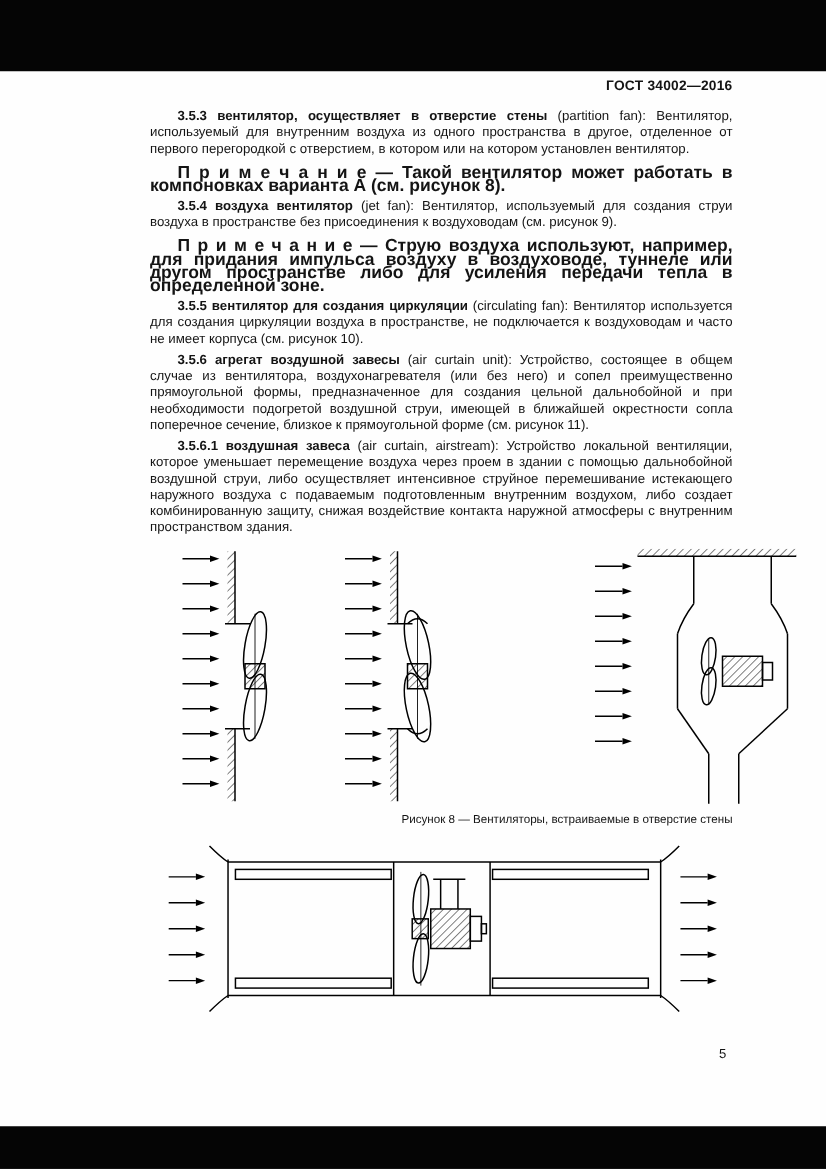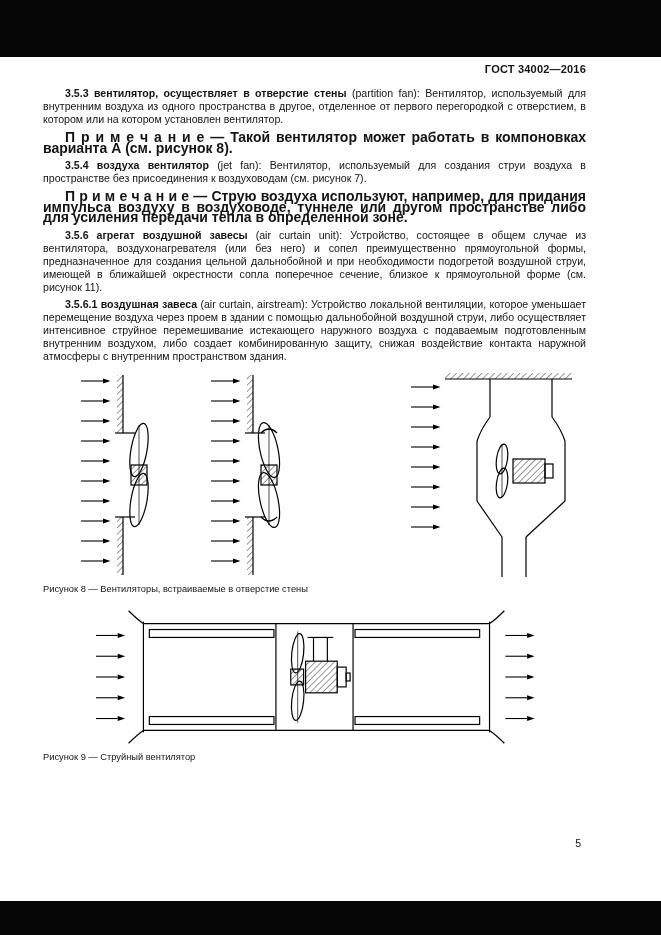--- a/index.html
+++ b/index.html
@@ -5,47 +5,48 @@
   * { box-sizing: border-box; }
   html, body { margin: 0; padding: 0; }
   body {
     width: 661px; height: 935px;
     background: #050505;
     font-family: "Liberation Sans", "DejaVu Sans", sans-serif;
     color: #141414;
   }
   .frame { position: relative; width: 661px; height: 935px; background: #050505; overflow: hidden; }
   .sheet { position: absolute; top: 57px; left: 0; width: 661px; height: 844px; background: #fefefe; }
-  .content { position: relative; width: 100%; height: 100%; padding: 6px 75px 0 43px; }
+  .content { position: relative; width: 100%; height: 100%; padding: 6px 75px 0 120px; }
   .doc-header { text-align: right; font-weight: bold; font-size: 11px; letter-spacing: 0.2px; }
   .para { font-size: 10.6px; line-height: 13px; text-align: justify; text-indent: 22px; margin: 4px 0 0 0; }
   .para.first { margin-top: 12px; }
   .para .lead { font-weight: bold; }
   .note { font-size: 14px; line-height: 10.5px; text-align: justify; text-indent: 22px; margin: 6px 0 6px 0; font-weight: bold; }
   .fig { text-align: center; margin-top: 10px; }
   .fig svg { display: block; margin: 0 auto; }
-  .caption { font-size: 9.3px; line-height: 11px; text-align: left; margin: 5px 0 0 0; }
+  .caption { font-size: 9.3px; line-height: 11px; text-align: right; margin: 5px 0 0 0; }
   .pageno { position: absolute; right: 80px; bottom: 52px; font-size: 10.5px; }
   svg line, svg path, svg ellipse, svg rect { vector-effect: none; }
 </style>
 </head>
 <body>
 
 <div class="frame">
   <div class="sheet">
     <div class="content">
 
       <div class="doc-header">ГОСТ 34002—2016</div>
 
       <p class="para first"><span class="lead">3.5.3 вентилятор, осуществляет в отверстие стены</span><span> (partition fan): Вентилятор, используемый для внутренним воздуха из одного пространства в другое, отделенное от первого перегородкой с отверстием, в котором или на котором установлен вентилятор.</span></p>
       <p class="note">П р и м е ч а н и е — Такой вентилятор может работать в компоновках варианта А (см. рисунок 8).</p>
 
-      <p class="para"><span class="lead">3.5.4 воздуха вентилятор</span><span> (jet fan): Вентилятор, используемый для создания струи воздуха в пространстве без присоединения к воздуховодам (см. рисунок 7).</span></p>
+      <p class="para"><span class="lead">3.5.4 воздуха вентилятор</span><span> (jet fan): Вентилятор, используемый для создания струи воздуха в пространстве без присоединения к воздуховодам (см. рисунок 9).</span></p>
       <p class="note">П р и м е ч а н и е — Струю воздуха используют, например, для придания импульса воздуху в воздуховоде, туннеле или другом пространстве либо для усиления передачи тепла в определенной зоне.</p>
 
+      <p class="para"><span class="lead">3.5.5 вентилятор для создания циркуляции</span><span> (circulating fan): Вентилятор используется для создания циркуляции воздуха в пространстве, не подключается к воздуховодам и часто не имеет корпуса (см. рисунок 10).</span></p>
 
       <p class="para"><span class="lead">3.5.6 агрегат воздушной завесы</span><span> (air curtain unit): Устройство, состоящее в общем случае из вентилятора, воздухонагревателя (или без него) и сопел преимущественно прямоугольной формы, предназначенное для создания цельной дальнобойной и при необходимости подогретой воздушной струи, имеющей в ближайшей окрестности сопла поперечное сечение, близкое к прямоугольной форме (см. рисунок 11).</span></p>
 
       <p class="para"><span class="lead">3.5.6.1 воздушная завеса</span><span> (air curtain, airstream): Устройство локальной вентиляции, которое уменьшает перемещение воздуха через проем в здании с помощью дальнобойной воздушной струи, либо осуществляет интенсивное струйное перемешивание истекающего наружного воздуха с подаваемым подготовленным внутренним воздухом, либо создает комбинированную защиту, снижая воздействие контакта наружной атмосферы с внутренним пространством здания.</span></p>
 
       <div class="fig">
         <svg width="520" height="206" viewBox="0 0 520 206" aria-hidden="true">
           <defs>
             <pattern id="h8" width="4.5" height="4.5" patternUnits="userSpaceOnUse" patternTransform="rotate(45)">
               <line x1="0" y1="0" x2="0" y2="4.5" stroke="#000" stroke-width="0.8"></line>
@@ -189,18 +190,17 @@
               <use href="#a9" transform="translate(4,91)"></use>
             <use href="#a9" transform="translate(4,112)"></use>
             <use href="#a9" transform="translate(418,28)"></use>
               <use href="#a9" transform="translate(418,49)"></use>
             <use href="#a9" transform="translate(418,70)"></use>
               <use href="#a9" transform="translate(418,91)"></use>
             <use href="#a9" transform="translate(418,112)"></use>
           </g>
         </svg>
       </div>
-      <p class="caption">Рисунок 9 — Струйный вентилятор</p>
 
       <div class="pageno">5</div>
     </div>
   </div>
 </div>
 
 </body></html>

